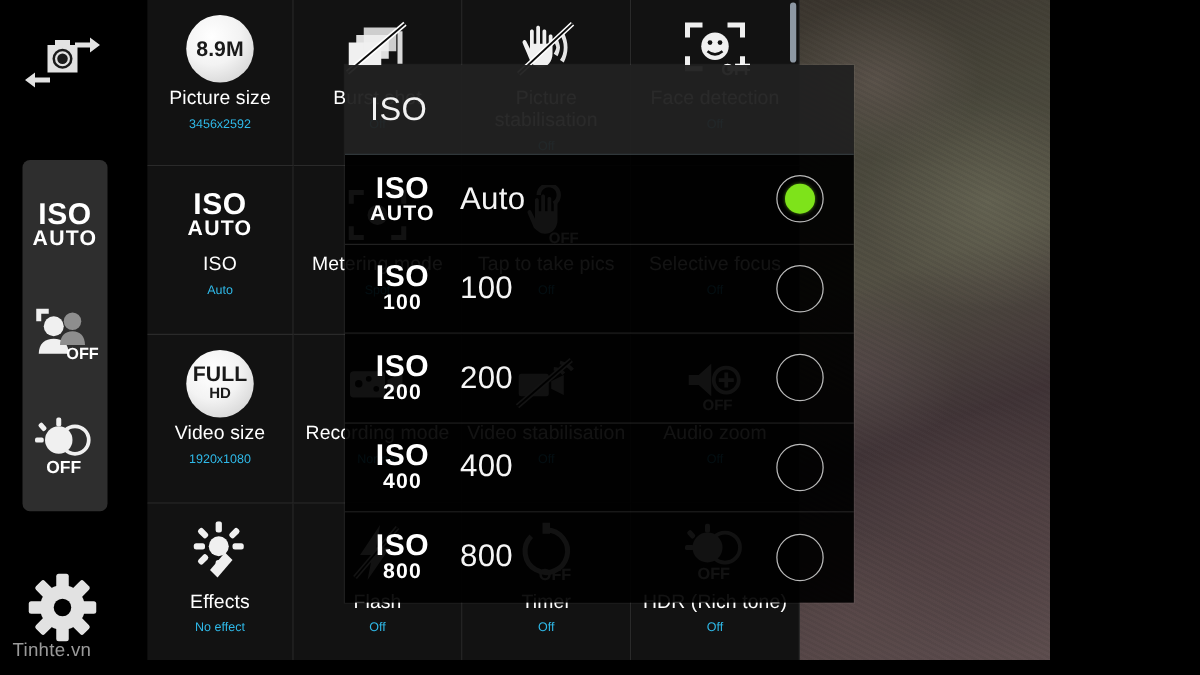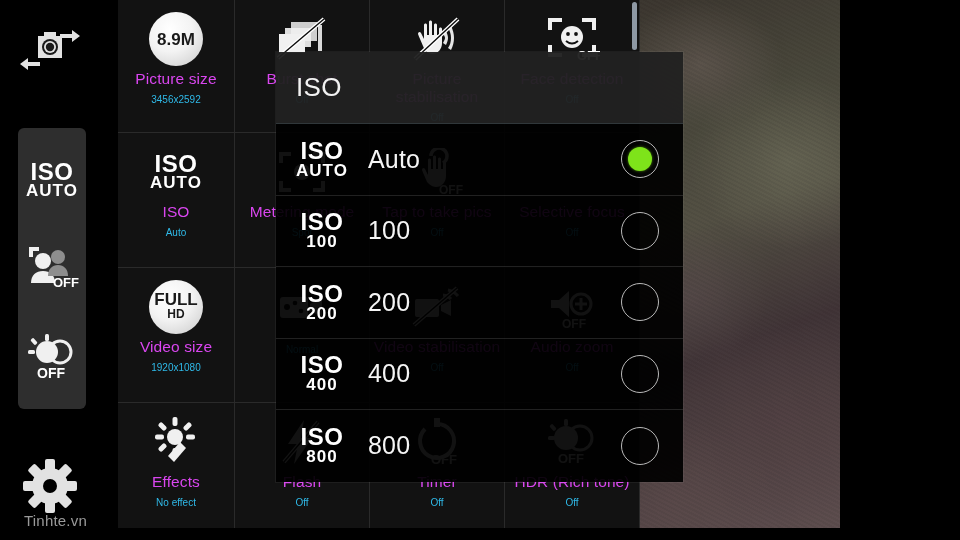--- a/index.html
+++ b/index.html
@@ -39,21 +39,21 @@
     border-right:1px solid #2a2a2a;
     border-bottom:1px solid #2a2a2a;
     background:#121212;
     display:flex; flex-direction:column;
     align-items:center; justify-content:flex-start;
     padding-top:10px;
     overflow:hidden;
   }
   .cell .ico { height:58px; display:flex; align-items:center; justify-content:center; margin-bottom:2px; }
   .cell .lbl {
-    font-size:15.5px; color:#d946ef; text-align:center; line-height:18px;
+    font-size:15.5px; color:#ffffff; text-align:center; line-height:18px;
     letter-spacing:.1px; padding:0 3px;
   }
   .cell .val { font-size:10px; color:#2fb9e8; margin-top:6px; text-align:center; }
 
   
   .badge {
     width:54px; height:54px; border-radius:50%;
     background:radial-gradient(circle at 38% 32%, #ffffff 0%, #f3f3f3 45%, #c9c9c9 100%);
     color:#1a1a1a; display:flex; align-items:center; justify-content:center;
     font-weight:bold; font-size:17px; flex-direction:column; line-height:15px;
@@ -69,21 +69,21 @@
     position:absolute; left:18px; top:128px; width:68px; height:281px;
     background:#2e2e2e; border-radius:6px;
     display:flex; flex-direction:column; align-items:center; justify-content:space-around;
     padding:8px 0;
   }
   .qitem { display:flex; flex-direction:column; align-items:center; justify-content:center; height:72px; }
 
   #switchcam { position:absolute; left:18px; top:20px; width:64px; height:54px; }
   #settings-gear { position:absolute; left:22px; top:458px; width:56px; height:56px; }
   #watermark {
-    position:absolute; left:24px; top:512px; width:100px;
+    position:absolute; left:10px; top:512px; width:100px;
     font-size:15px; color:#9a9a9a; letter-spacing:.2px;
   }
 
   
   #scrollbar {
     position:absolute; left:632px; top:2px; width:5px; height:48px;
     background:#8d98a4; border-radius:3px;
   }
 
   
@@ -256,20 +256,21 @@
     <div class="cell">
       <div class="ico">
         <svg width="52" height="40" viewBox="0 0 52 40">
           <rect x="4" y="10" width="28" height="21" rx="3" fill="#f0f0f0"></rect>
           <circle cx="11" cy="20" r="3" fill="#111"></circle>
             <circle cx="19" cy="16" r="2.3" fill="#111"></circle>
           <circle cx="25" cy="24" r="2.3" fill="#111"></circle>
           <path d="M34 17l12-6v19l-12-6z" fill="#f0f0f0"></path>
         </svg>
       </div>
+      <div class="lbl">Recording mode</div>
       <div class="val">Normal</div>
     </div>
 
     <div class="cell">
       <div class="ico">
         <svg width="52" height="44" viewBox="0 0 52 44">
           <rect x="4" y="14" width="24" height="18" rx="2" fill="#e8e8e8"></rect>
           <path d="M30 20l10-5v16l-10-5z" fill="#e8e8e8"></path>
           <g stroke="#e8e8e8" stroke-width="3" fill="none">
             <path d="M32 10a12 12 0 0 1 8 4"></path>

